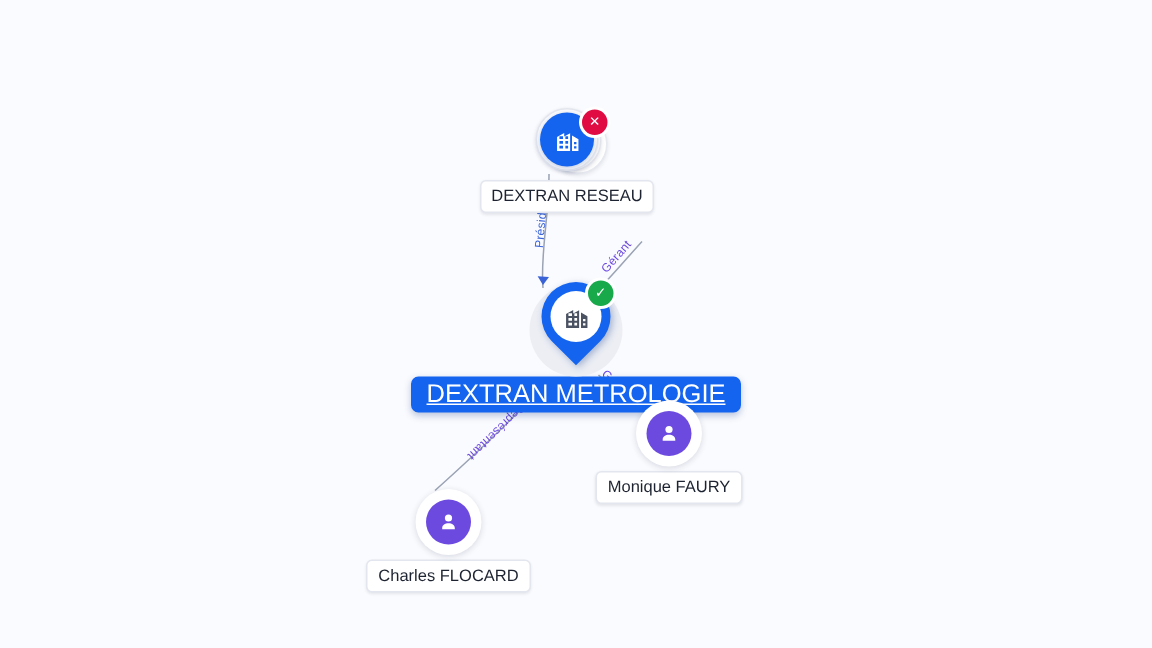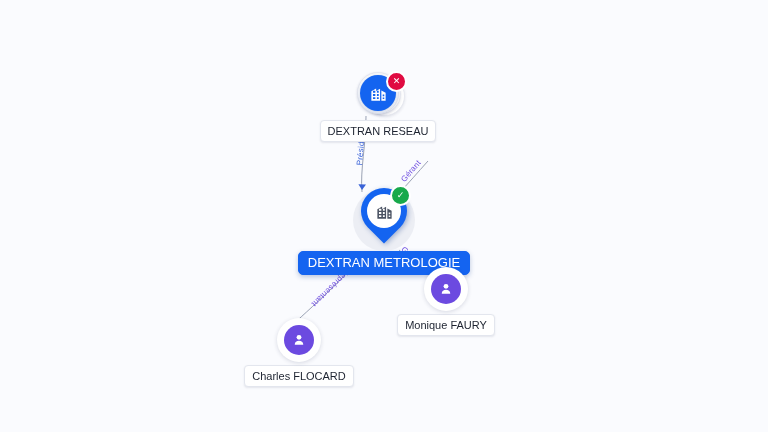--- a/index.html
+++ b/index.html
@@ -172,24 +172,25 @@
     border-radius: 4px;
     background: #ffffff;
     color: #1d2330;
     border: 1px solid #e3e6ee;
     box-shadow: 0 1px 2px rgba(30,40,80,.10);
   }
   .label.focus {
     background: #1464f0;
     color: #ffffff;
     border-color: #1464f0;
-    font-size: 13px;
+    font-size: 17px;
     padding: 4px 9px;
     border-radius: 5px;
     box-shadow: 0 2px 5px rgba(20,60,140,.28);
+    text-decoration: underline;
   }
 
   .edge-label {
     font-size: 8px;
     fill: #6c4ae0;
     font-family: "Liberation Sans", sans-serif;
     letter-spacing: .2px;
   }
   .edge-label.blue { fill: #3a63d8; }
 </style>
@@ -270,21 +271,21 @@
       <div class="person-disc">
         <svg width="16" height="16" viewBox="0 0 24 24" fill="#ffffff">
           <circle cx="12" cy="8" r="3.6"></circle>
           <path d="M12 13.2c-3.5 0-6.3 2.1-6.3 4.7v1.3h12.6v-1.3c0-2.6-2.8-4.7-6.3-4.7z"></path>
         </svg>
       </div>
     </div>
     <div class="label">Monique FAURY</div>
   </div>
 
-  <div class="node" style="left:255px; top:318px; width:88px;">
+  <div class="node" style="left:255px; top:326px; width:88px;">
     <div class="person-wrap">
       <div class="person-disc">
         <svg width="16" height="16" viewBox="0 0 24 24" fill="#ffffff">
           <circle cx="12" cy="8" r="3.6"></circle>
           <path d="M12 13.2c-3.5 0-6.3 2.1-6.3 4.7v1.3h12.6v-1.3c0-2.6-2.8-4.7-6.3-4.7z"></path>
         </svg>
       </div>
     </div>
     <div class="label">Charles FLOCARD</div>
   </div>

